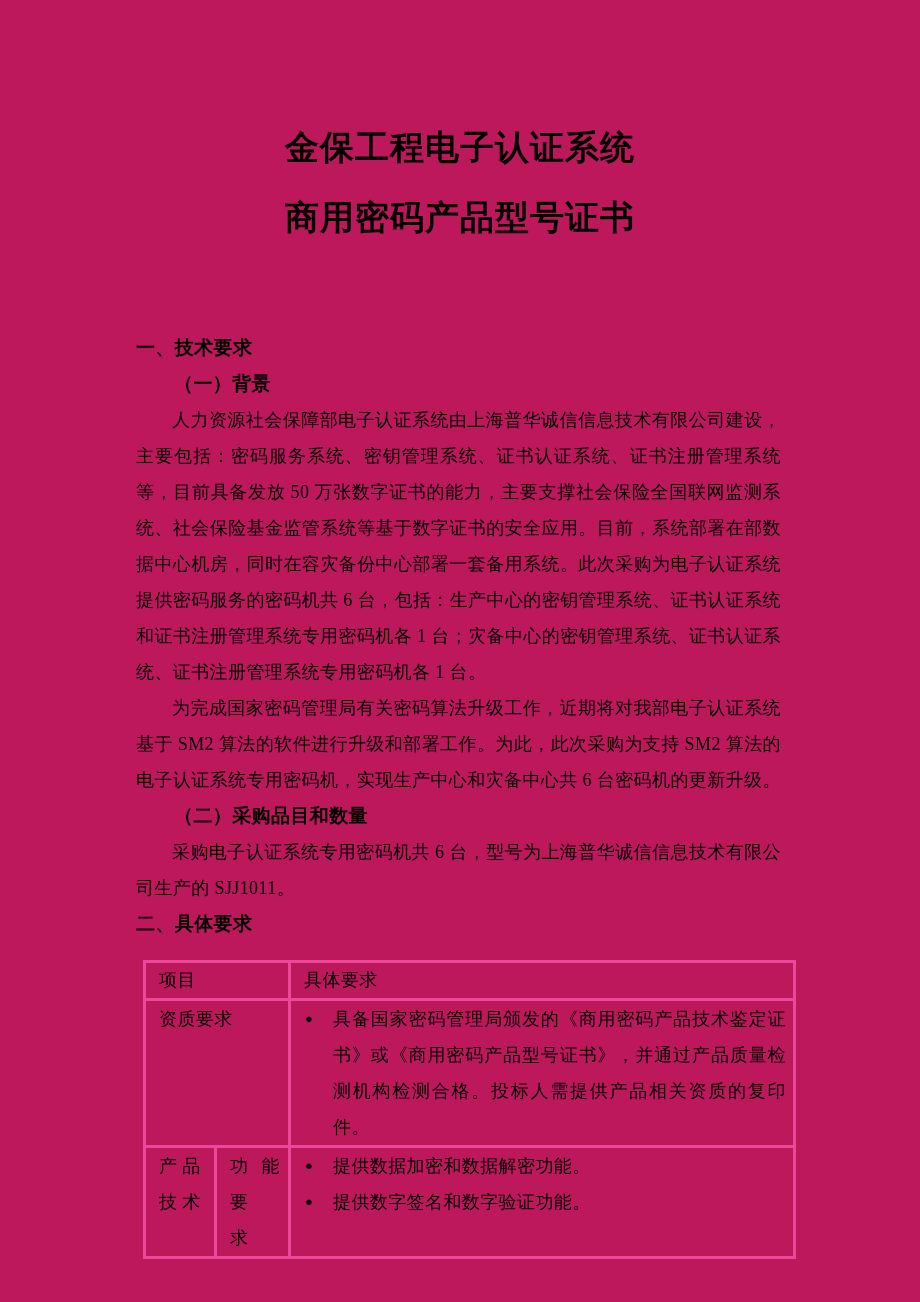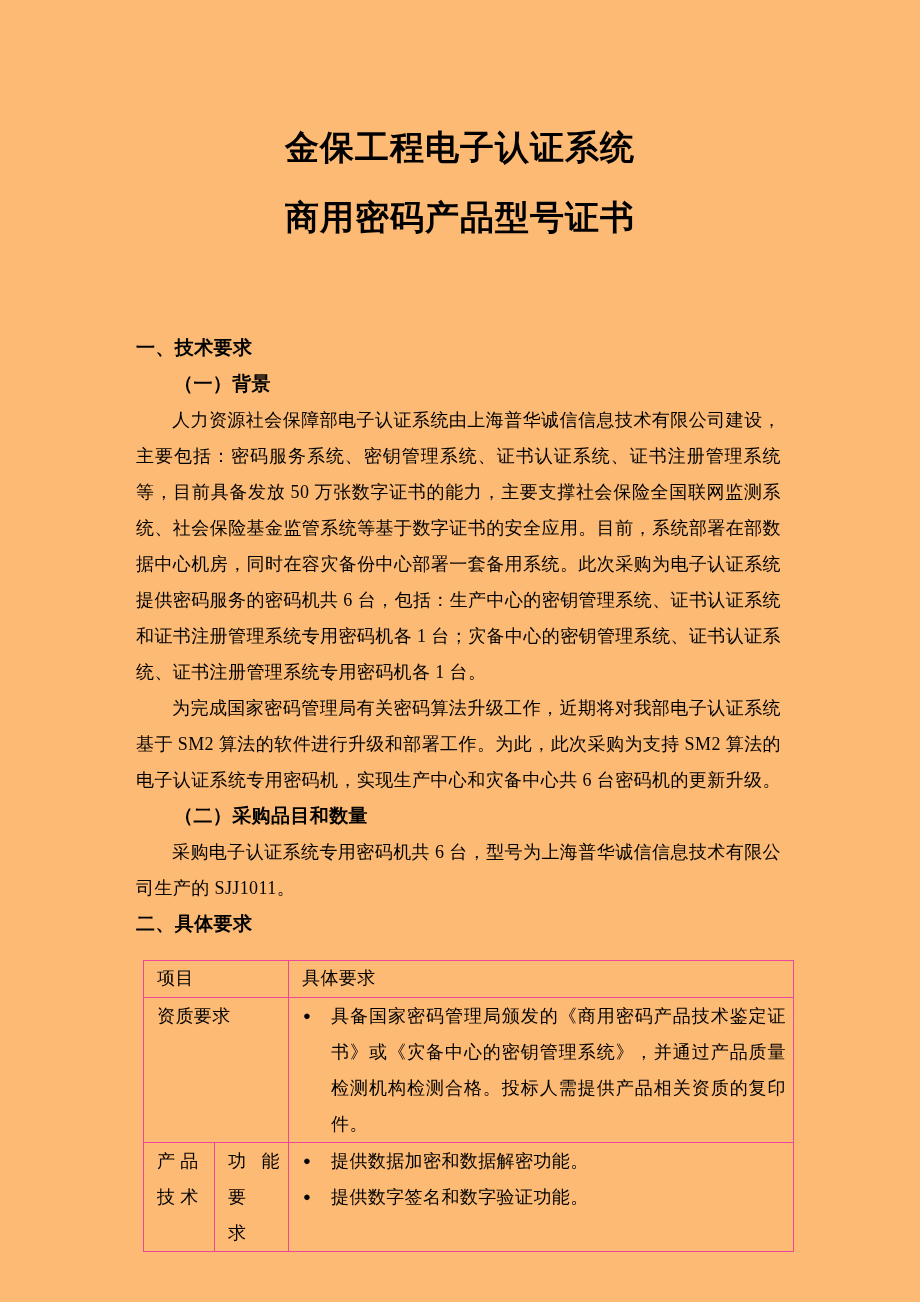--- a/index.html
+++ b/index.html
@@ -6,21 +6,21 @@
   html,body { background:#ffffff; }
   body {
     width:920px; height:1302px;
     color:#000;
     font-family:"Liberation Serif", serif;
     overflow:hidden;
   }
   .page {
     position:relative;
     width:920px; height:1302px;
-    background:#fdba74;
+    background:#be185d;
   }
   
   .doc-title {
     padding-top:112px;
     text-align:center;
     font-family:"Liberation Sans", sans-serif;
     font-weight:bold;
     font-size:34px;
     line-height:70px;
     letter-spacing:1px;
@@ -54,21 +54,21 @@
   
   .req-table {
     margin-top:18px;
     margin-left:7px;
     border-collapse:collapse;
     table-layout:fixed;
     width:650px;
     font-size:18px;
   }
   .req-table td {
-    border:1px solid #ec4899;
+    border:3px solid #ec4899;
     vertical-align:top;
     line-height:36px;
   }
   .req-table td.label-cell { padding:0 6px 0 13px; }
   .req-table tr.header-row td { height:37px; line-height:35px; }
   .req-table tr.qual-row td { height:106px; }
   .req-table tr.prod-row td { height:75px; }
   .split-cell {
     white-space:pre-line;
     text-align:justify;
@@ -126,21 +126,21 @@
       <tbody>
           <tr class="header-row">
         <td colspan="2" class="label-cell">项目</td>
         <td class="label-cell">具体要求</td>
       </tr>
       <tr class="qual-row">
         <td colspan="2" class="label-cell">资质要求</td>
         <td class="bullet-cell">
           <div class="bullet-item">
             <span class="bullet-marker">●</span>
-            <span class="bullet-text">具备国家密码管理局颁发的《商用密码产品技术鉴定证书》或《灾备中心的密钥管理系统》，并通过产品质量检测机构检测合格。投标人需提供产品相关资质的复印件。</span>
+            <span class="bullet-text">具备国家密码管理局颁发的《商用密码产品技术鉴定证书》或《商用密码产品型号证书》，并通过产品质量检测机构检测合格。投标人需提供产品相关资质的复印件。</span>
           </div>
         </td>
       </tr>
       <tr class="prod-row">
         <td class="split-cell">产 品
 技 术</td>
         <td class="split-cell">功能要
 求</td>
         <td class="bullet-cell">
           <div class="bullet-item">

